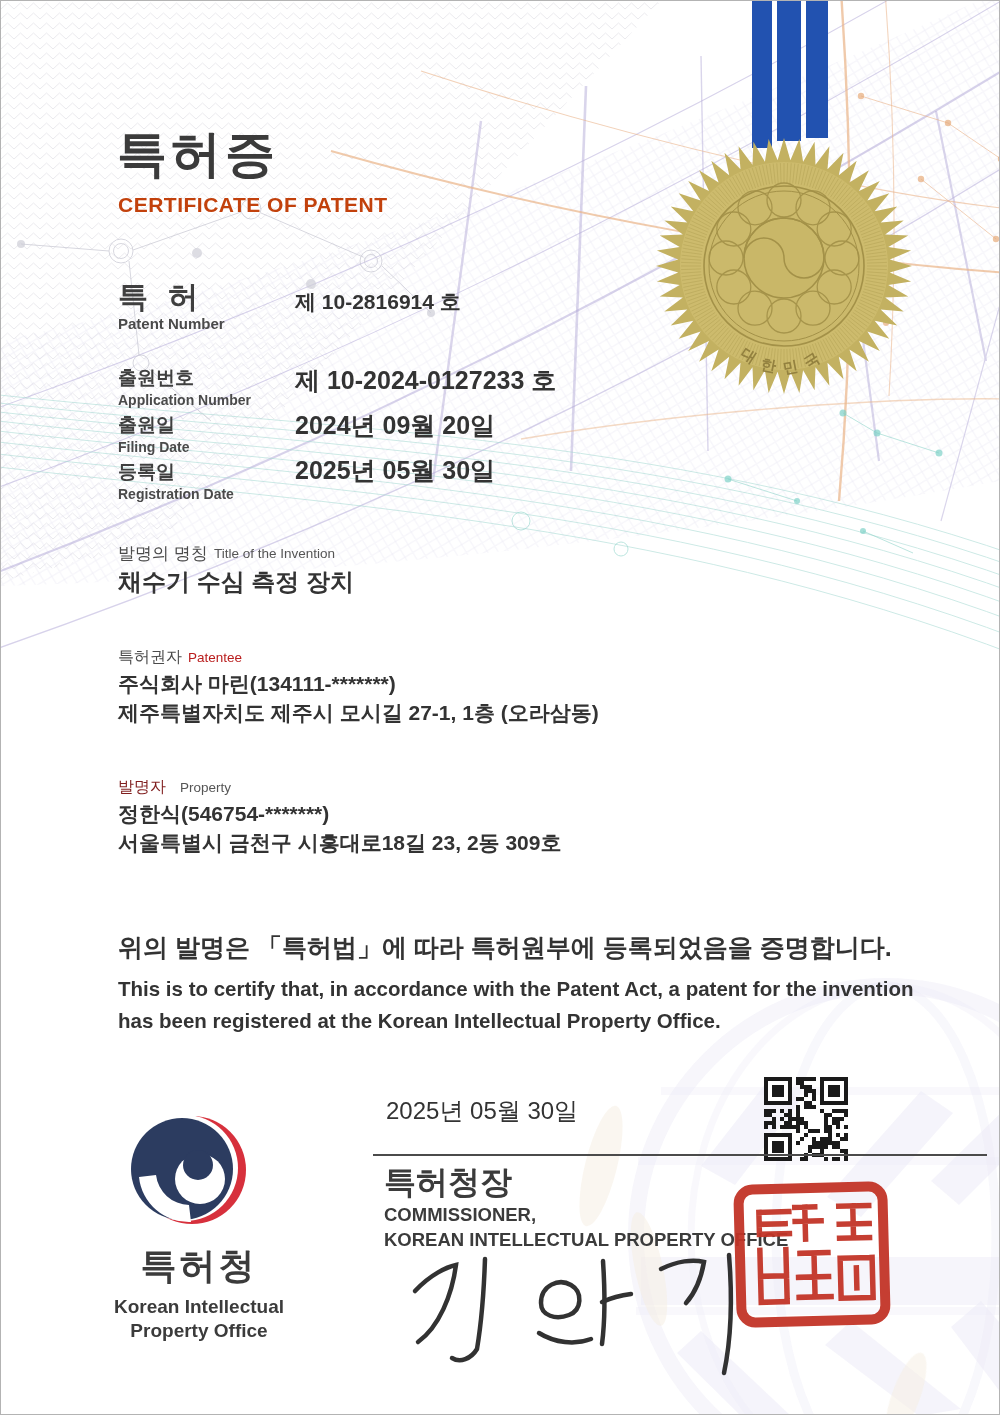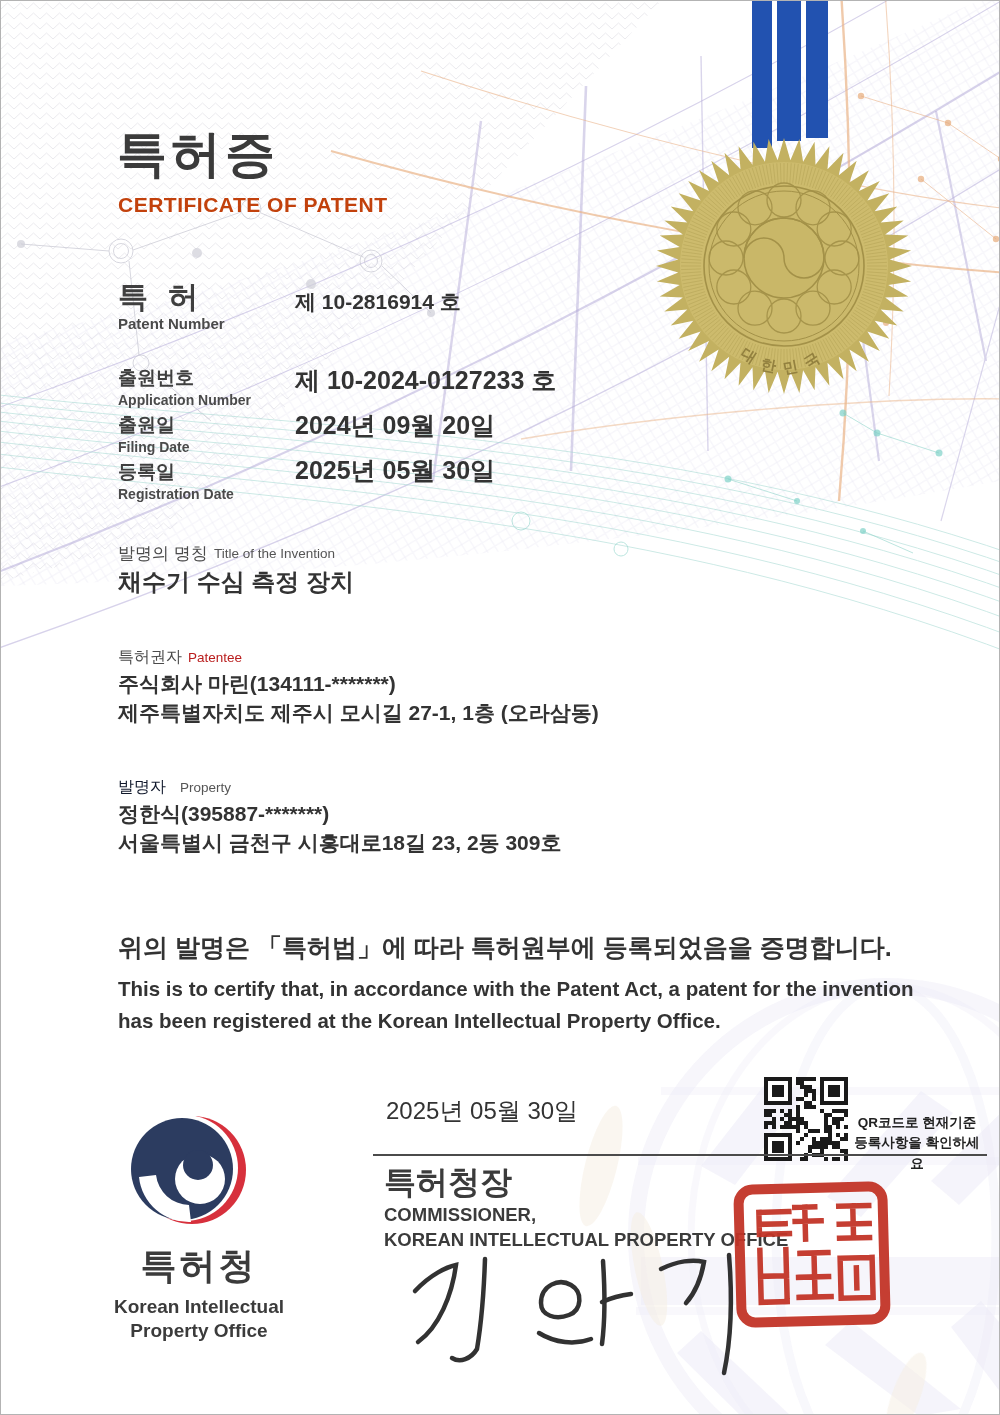--- a/index.html
+++ b/index.html
@@ -28,21 +28,21 @@
   .reg-ko{left:117px;top:458px;font-size:19px;}
   .reg-en{left:117px;top:485px;font-size:14px;}
   .reg-val{left:294px;top:453px;font-size:25px;}
   .inv-ko{left:117px;top:541px;font-size:17px;font-weight:400;color:#4a4a4a;}
   .inv-en{left:213px;top:545px;font-size:13.5px;font-weight:400;color:#555;}
   .inv-val{left:117px;top:565px;font-size:24px;}
   .pte-ko{left:117px;top:646px;font-size:16px;font-weight:400;color:#4a4a4a;}
   .pte-en{left:187px;top:649px;font-size:13.5px;font-weight:400;color:#b91c1c;}
   .pte-name{left:117px;top:669px;font-size:21px;}
   .pte-addr{left:117px;top:698px;font-size:21px;}
-  .ivt-ko{left:117px;top:776px;font-size:16px;font-weight:400;color:#0f172a;}
+  .ivt-ko{left:117px;top:776px;font-size:16px;font-weight:400;color:#7f1d1d;}
   .ivt-en{left:179px;top:779px;font-size:13.5px;font-weight:400;color:#555;}
   .ivt-name{left:117px;top:799px;font-size:21px;}
   .ivt-addr{left:117px;top:828px;font-size:21px;}
   .stmt-ko{left:117px;top:930px;font-size:25px;font-weight:700;color:#333;width:800px;}
   .stmt-en{left:117px;top:972px;font-size:20.5px;font-weight:700;color:#333;width:800px;line-height:1.55;}
   .issue-date{left:385px;top:1094px;font-size:24px;font-weight:500;color:#333;}
   .qr-box{left:763px;top:1076px;width:84px;height:84px;}
   .qr-cap{left:848px;top:1112px;width:136px;font-size:13.5px;font-weight:700;color:#222;text-align:center;line-height:1.5;}
   .hline{left:372px;top:1153px;width:614px;height:2px;background:#4b4b4b;}
   .comm-ko{left:383px;top:1160px;font-size:32px;font-weight:800;color:#3b3b3b;}
@@ -227,21 +227,21 @@
   <div class="abs fg inv-en">Title of the Invention</div>
   <div class="abs fg val inv-val">채수기 수심 측정 장치</div>
 
   <div class="abs fg pte-ko">특허권자</div>
   <div class="abs fg pte-en">Patentee</div>
   <div class="abs fg val pte-name">주식회사 마린(134111-*******)</div>
   <div class="abs fg val pte-addr">제주특별자치도 제주시 모시길 27-1, 1층  (오라삼동)</div>
 
   <div class="abs fg ivt-ko">발명자</div>
   <div class="abs fg ivt-en">Property</div>
-  <div class="abs fg val ivt-name">정한식(395887-*******)</div>
+  <div class="abs fg val ivt-name">정한식(546754-*******)</div>
   <div class="abs fg val ivt-addr">서울특별시 금천구 시흥대로18길 23, 2동 309호</div>
 
   <div class="abs fg stmt-ko">위의 발명은 「특허법」에 따라 특허원부에 등록되었음을 증명합니다.</div>
   <div class="abs fg stmt-en">This is to certify that, in accordance with the Patent Act, a patent for the invention has been registered at the Korean Intellectual Property Office.</div>
 
   <div class="abs fg issue-date">2025년 05월 30일</div>
 
   <div class="abs fg qr-box">
     <svg width="84" height="84" viewBox="0 0 84 84" fill="#1a1a1a">
       <g id="qr-modules">
@@ -373,24 +373,20 @@
           <rect x="8" y="8" width="12" height="12"></rect>
           <rect x="56" y="0" width="28" height="28"></rect>
           <rect x="60" y="4" width="20" height="20" fill="#fff"></rect>
           <rect x="64" y="8" width="12" height="12"></rect>
           <rect x="0" y="56" width="28" height="28"></rect>
           <rect x="4" y="60" width="20" height="20" fill="#fff"></rect>
           <rect x="8" y="64" width="12" height="12"></rect>
         </g>
     </svg>
   </div>
-  <div class="abs fg qr-cap">
-    <div>QR코드로 현재기준</div>
-    <div>등록사항을 확인하세요</div>
-  </div>
 
   <div class="abs fg hline"></div>
 
   <div class="abs fg comm-ko">특허청장</div>
   <div class="abs fg comm-en1">COMMISSIONER,</div>
   <div class="abs fg comm-en2">KOREAN INTELLECTUAL PROPERTY OFFICE</div>
 
   <svg class="abs fg sig" width="380" height="135" viewBox="0 0 380 135">
     <g fill="none" stroke="#1c1c1c" stroke-width="4.5" stroke-linecap="round" opacity="0.9">
       <path d="M26,44 C42,27 58,20 67,18 C63,48 50,80 29,95"></path>

